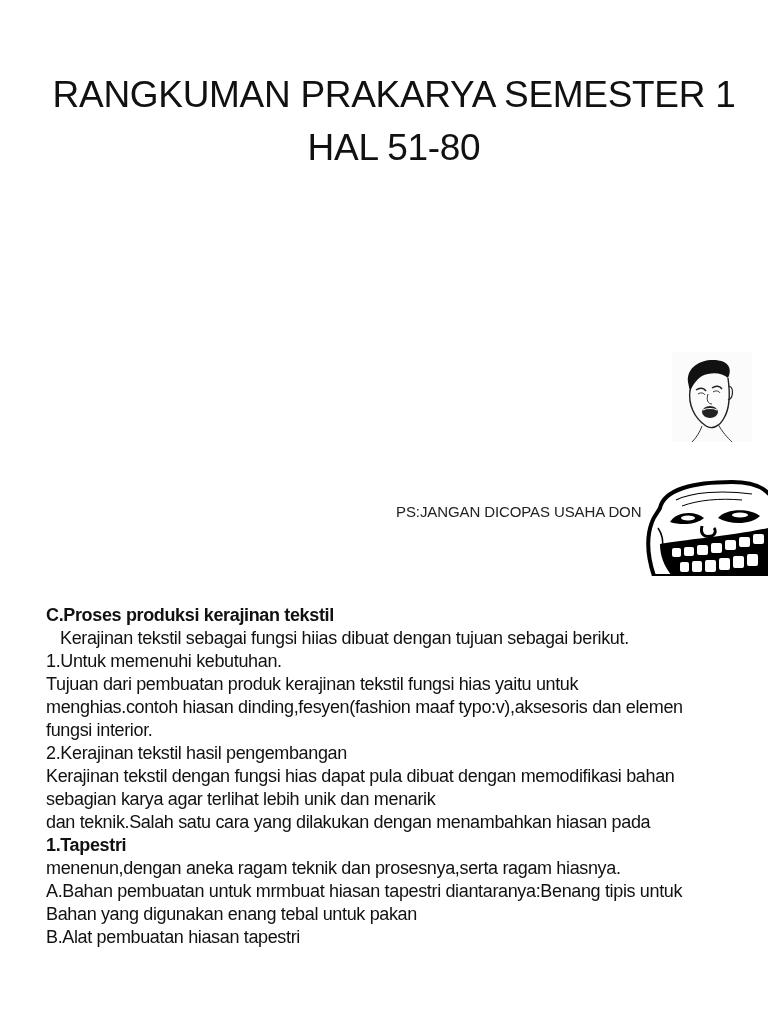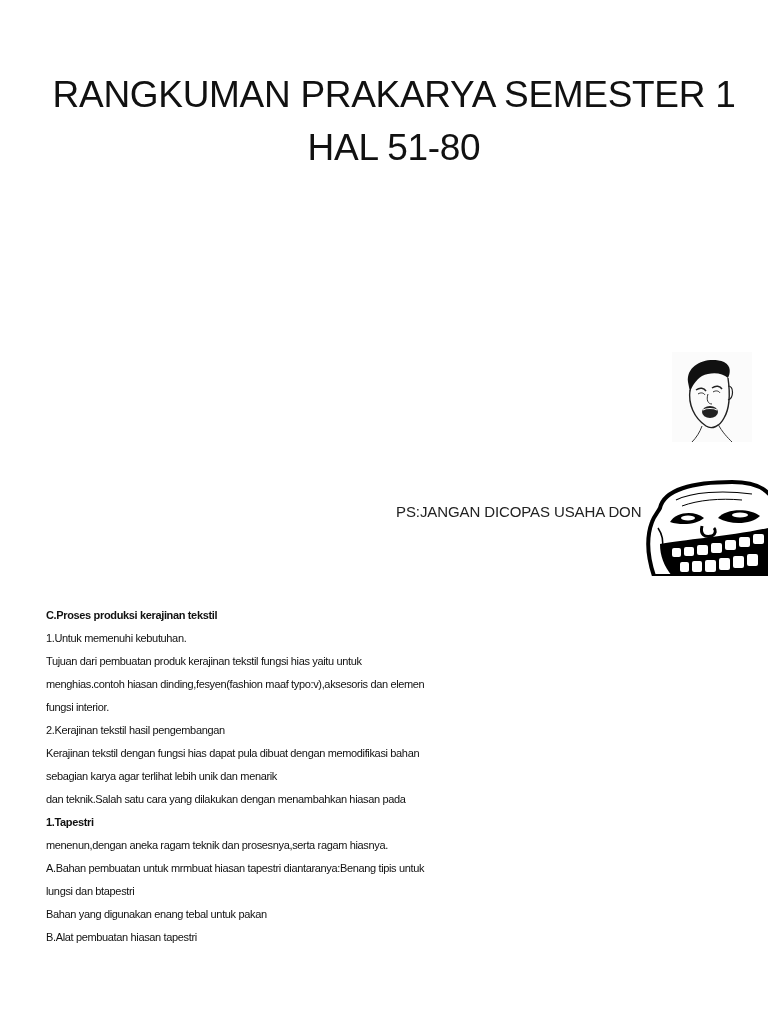--- a/index.html
+++ b/index.html
@@ -57,21 +57,21 @@
       top: 478px;
       width: 126px;
       height: 98px;
       overflow: hidden;
     }
     .doc {
       position: absolute;
       left: 46px;
       top: 604px;
       width: 700px;
-      font-size: 11px;
+      font-size: 18px;
       line-height: 23px;
       color: #111;
       letter-spacing: -0.35px;
     }
     .doc p {
       margin: 0;
       white-space: nowrap;
     }
     .doc .bold { font-weight: bold; }
     .doc .indent { padding-left: 14px; }
@@ -144,27 +144,27 @@
         <rect x="77" y="80" width="11" height="12" rx="2"></rect>
         <rect x="91" y="78" width="11" height="12" rx="2"></rect>
         <rect x="105" y="76" width="11" height="12" rx="2"></rect>
       </g>
     </svg>
   </div>
 </div>
 
 <div class="doc">
   <p class="bold">C.Proses produksi kerajinan tekstil</p>
+  <p class="indent">Kerajinan tekstil sebagai fungsi hiias dibuat dengan tujuan sebagai berikut.</p>
   <p>1.Untuk memenuhi kebutuhan.</p>
   <p>Tujuan dari pembuatan produk kerajinan tekstil fungsi hias yaitu untuk</p>
   <p>menghias.contoh hiasan dinding,fesyen(fashion maaf typo:v),aksesoris dan elemen</p>
   <p>fungsi interior.</p>
   <p>2.Kerajinan tekstil hasil pengembangan</p>
   <p>Kerajinan tekstil dengan fungsi hias dapat pula dibuat dengan memodifikasi bahan</p>
   <p>sebagian karya agar terlihat lebih unik  dan menarik</p>
   <p>dan teknik.Salah satu cara yang dilakukan dengan menambahkan hiasan pada</p>
   <p class="bold">1.Tapestri</p>
   <p>menenun,dengan aneka ragam teknik dan prosesnya,serta ragam hiasnya.</p>
   <p>A.Bahan pembuatan untuk mrmbuat hiasan tapestri diantaranya:Benang tipis untuk</p>
-  <p>lungsi dan btapestri</p>
   <p>Bahan yang digunakan enang tebal untuk pakan</p>
   <p>B.Alat pembuatan hiasan tapestri</p>
 </div>
 
 </body></html>

